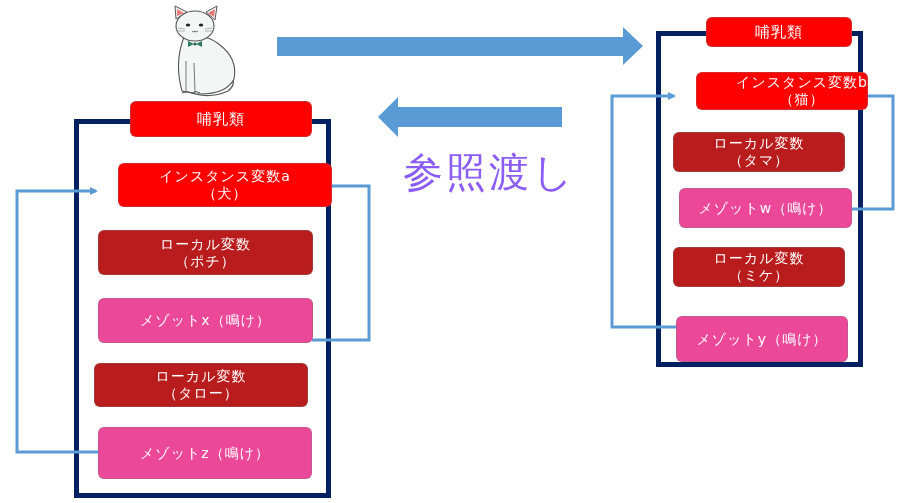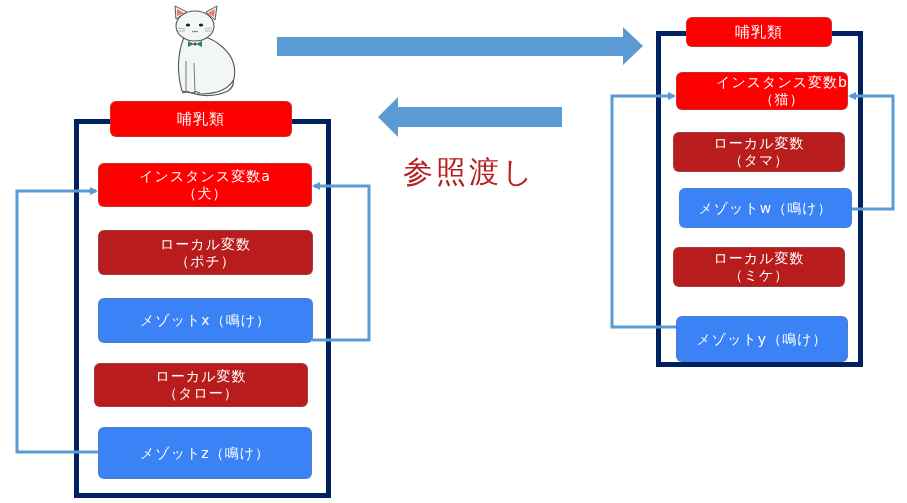--- a/index.html
+++ b/index.html
@@ -9,28 +9,28 @@
     }
     .frame { position:absolute; box-sizing:border-box; border:5px solid #002060; z-index:1; }
     .box {
       position:absolute; box-sizing:border-box; border-radius:6px; color:#ffffff;
       display:flex; flex-direction:column; align-items:center; justify-content:center;
       font-size:14px; line-height:17px; text-align:center; z-index:3;
       border:1px solid rgba(120,120,120,0.35);
       letter-spacing:1px;
     }
     .box span { display:block; white-space:nowrap; }
-    .red { background:#FF0000; }
+    .red { background:#FF0000;margin-left:20px; }
     .blue { background:#b91c1c; }
-    .green { background:#3b82f6; }
+    .green { background:#ec4899; }
     .header { font-size:15px; }
     #overlay { position:absolute; left:0; top:0; width:907px; height:503px; z-index:2; }
     #caption {
-      position:absolute; left:403px; top:148px; font-size:30px; line-height:48px;
-      color:#b91c1c; font-weight:normal; letter-spacing:3px; z-index:3; white-space:nowrap;
+      position:absolute; left:403px; top:148px; font-size:40px; line-height:48px;
+      color:#8b5cf6; font-weight:normal; letter-spacing:3px; z-index:3; white-space:nowrap;
     }
     #cat { position:absolute; left:170px; top:3px; width:70px; height:95px; z-index:3; }
   </style>
 </head>
 <body>
 
 <svg id="cat" viewBox="0 0 70 95">
 
   <path d="M22 90 Q40 96 58 88 Q66 82 62 74" fill="none" stroke="#555" stroke-width="1.2"></path>
 

